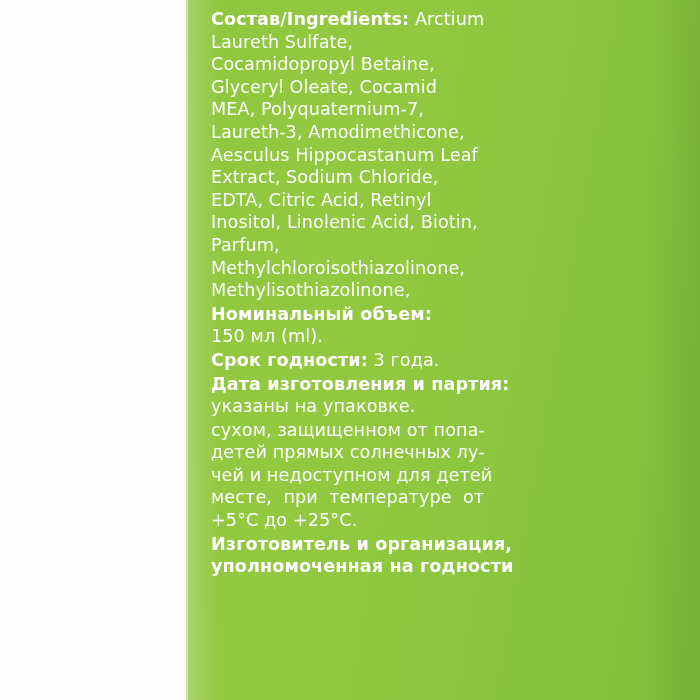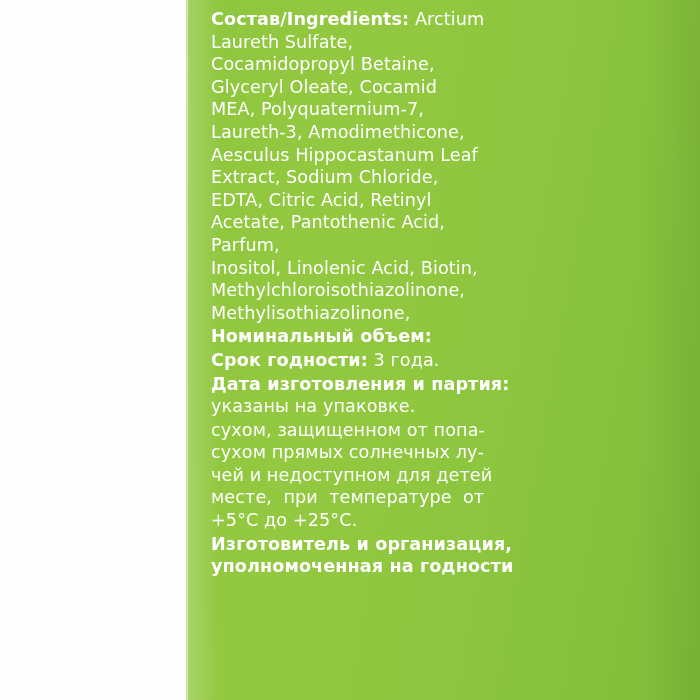--- a/index.html
+++ b/index.html
@@ -103,43 +103,43 @@
     <div class="block">
       <span class="line"><span class="bold">Состав/Ingredients:</span><span> Arctium</span></span>
       <span class="line">Laureth Sulfate,</span>
       <span class="line">Cocamidopropyl Betaine,</span>
       <span class="line">Glyceryl Oleate, Cocamid</span>
       <span class="line">MEA, Polyquaternium-7,</span>
       <span class="line">Laureth-3, Amodimethicone,</span>
       <span class="line">Aesculus Hippocastanum Leaf</span>
       <span class="line">Extract, Sodium Chloride,</span>
       <span class="line">EDTA, Citric Acid, Retinyl</span>
-      <span class="line">Acetate, Pantothenic Acid,</span>
+      <span class="line">Inositol, Linolenic Acid, Biotin,</span>
       <span class="line">Parfum,</span>
-      <span class="line">Inositol, Linolenic Acid, Biotin,</span>
       <span class="line">Methylchloroisothiazolinone,</span>
       <span class="line">Methylisothiazolinone,</span>
     </div>
 
     <div class="block spaced">
       <span class="line bold">Номинальный объем:</span>
+      <span class="line">150 мл (ml).</span>
     </div>
 
     <div class="block spaced">
       <span class="line"><span class="bold">Срок годности:</span><span> 3 года.</span></span>
     </div>
 
     <div class="block spaced">
       <span class="line bold">Дата изготовления и партия:</span>
       <span class="line">указаны на упаковке.</span>
     </div>
 
     <div class="block spaced">
       <span class="line">сухом, защищенном от попа-</span>
-      <span class="line">сухом прямых солнечных лу-</span>
+      <span class="line">детей прямых солнечных лу-</span>
       <span class="line">чей и недоступном для детей</span>
       <span class="line">месте,  при  температуре  от</span>
       <span class="line">+5°C до +25°C.</span>
     </div>
 
     <div class="block spaced">
       <span class="line bold">Изготовитель и организация,</span>
       <span class="line bold">уполномоченная на годности</span>
     </div>
 

